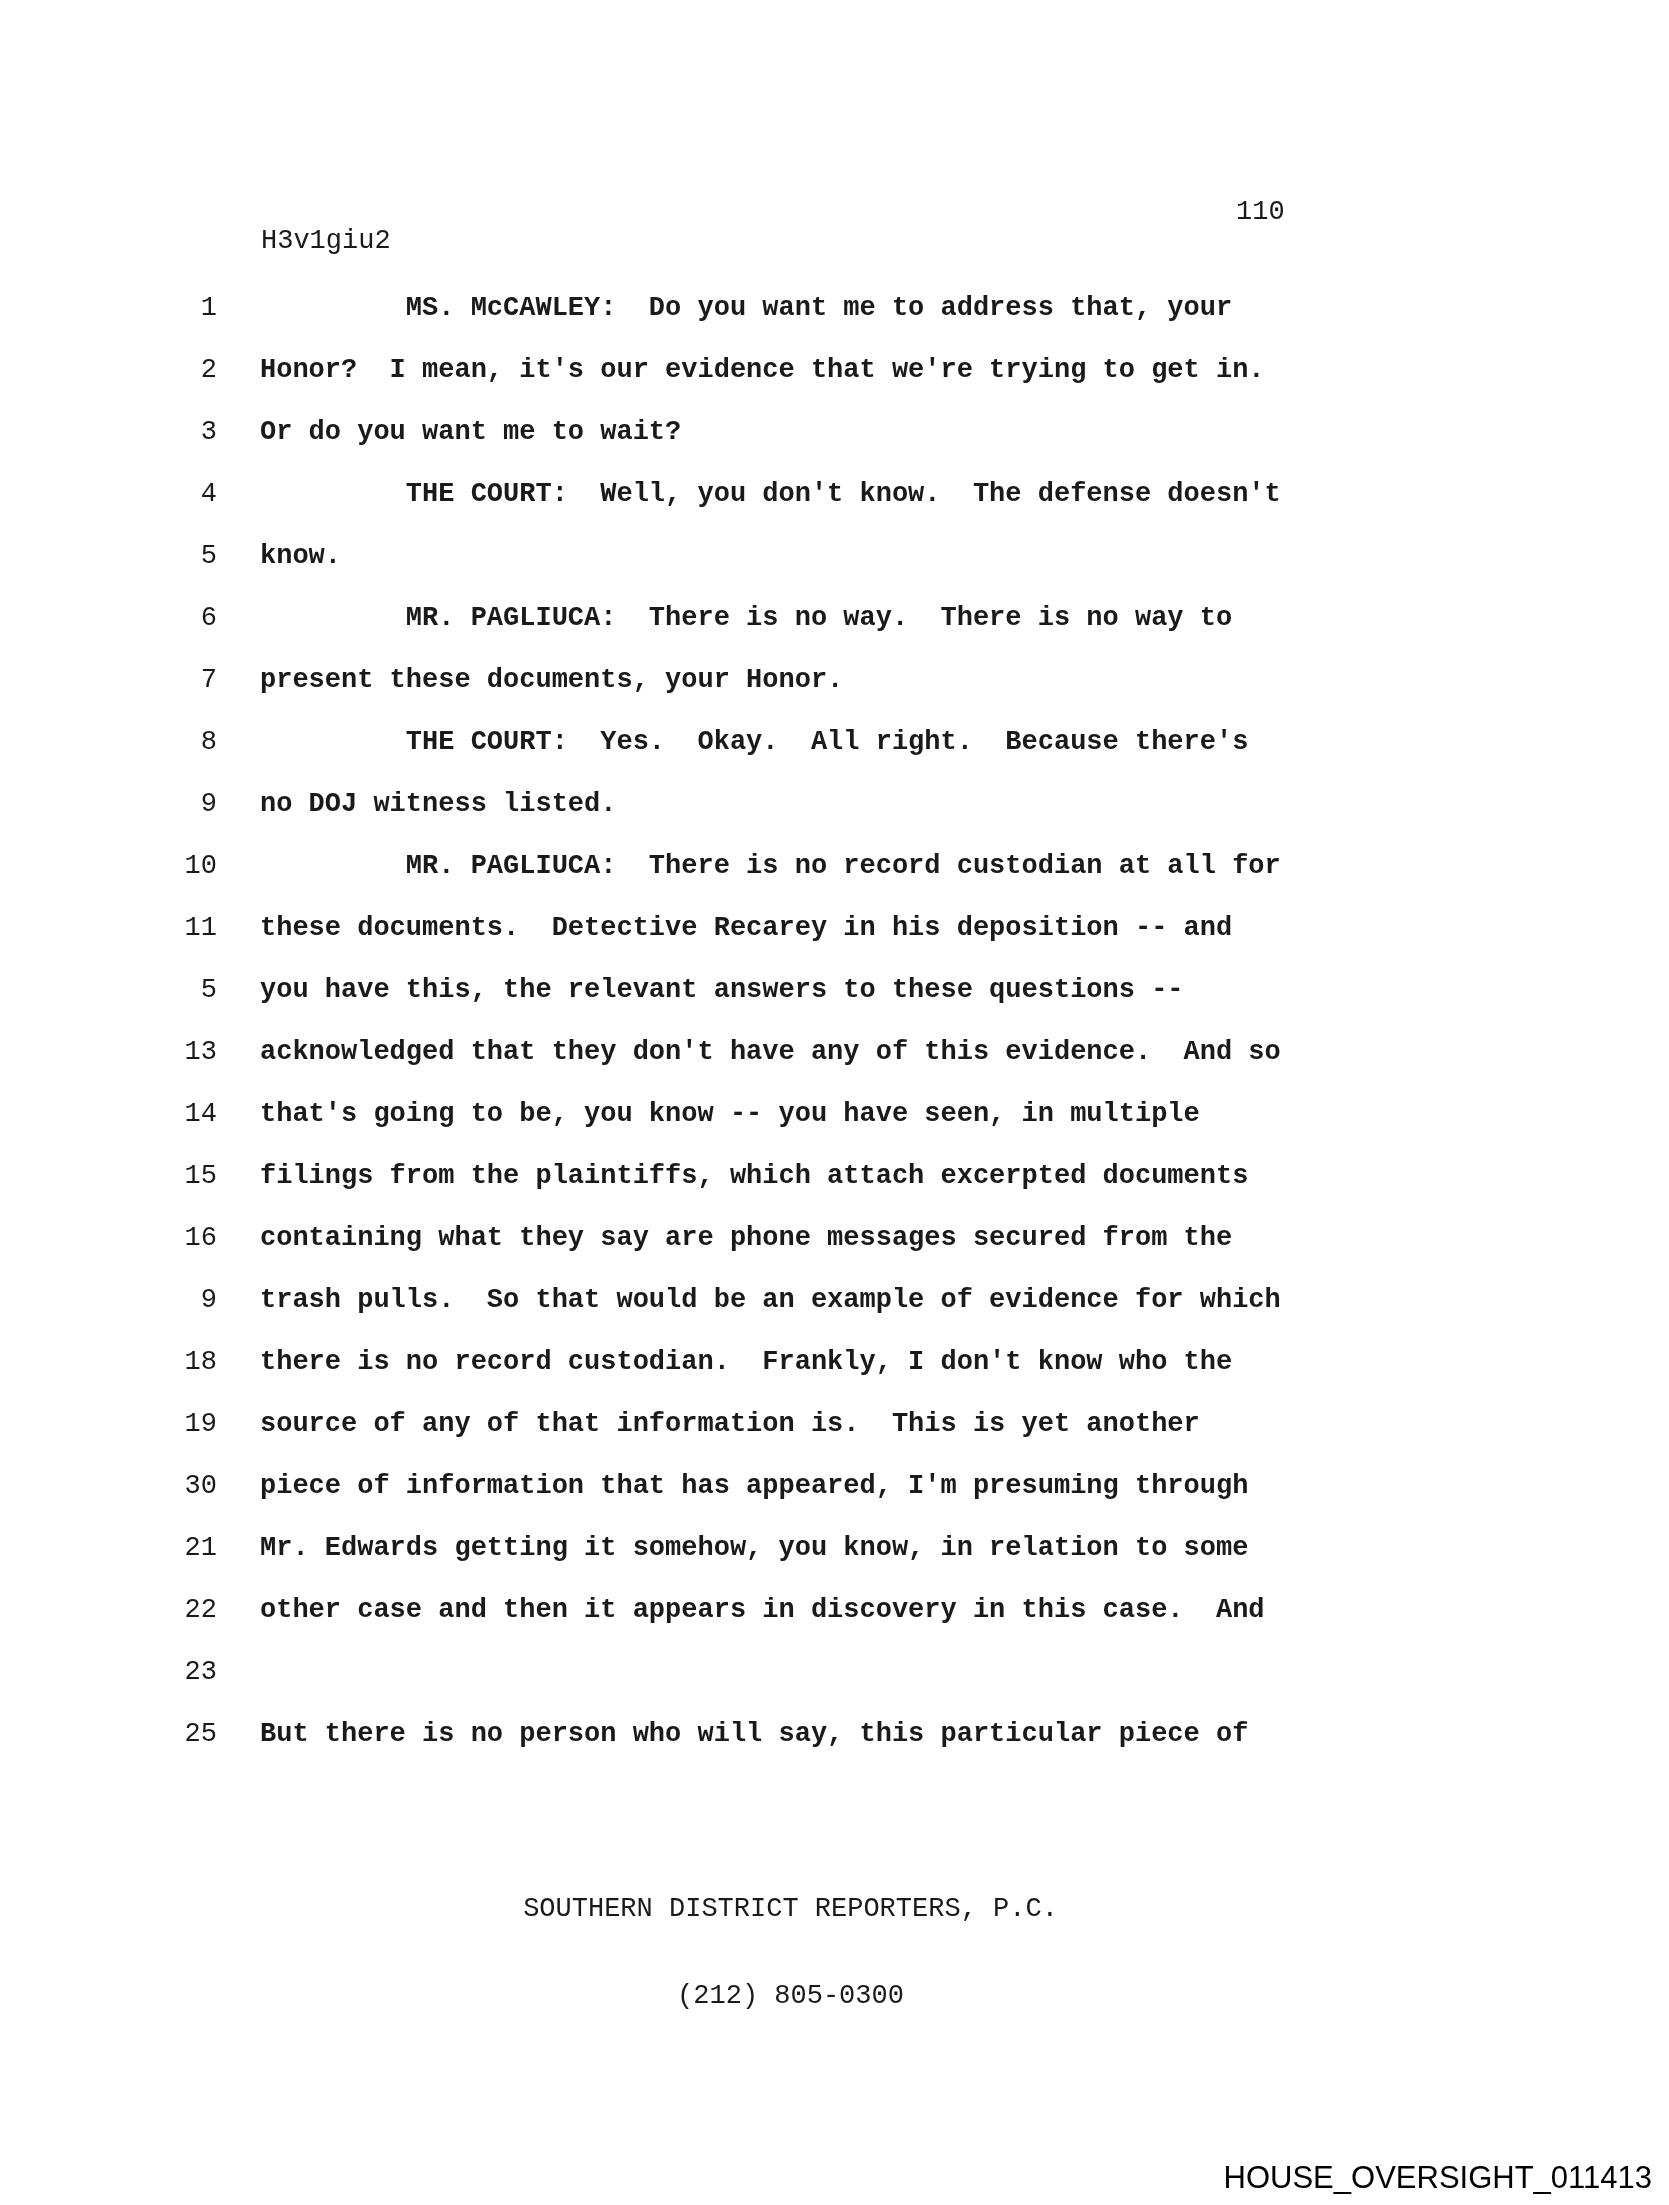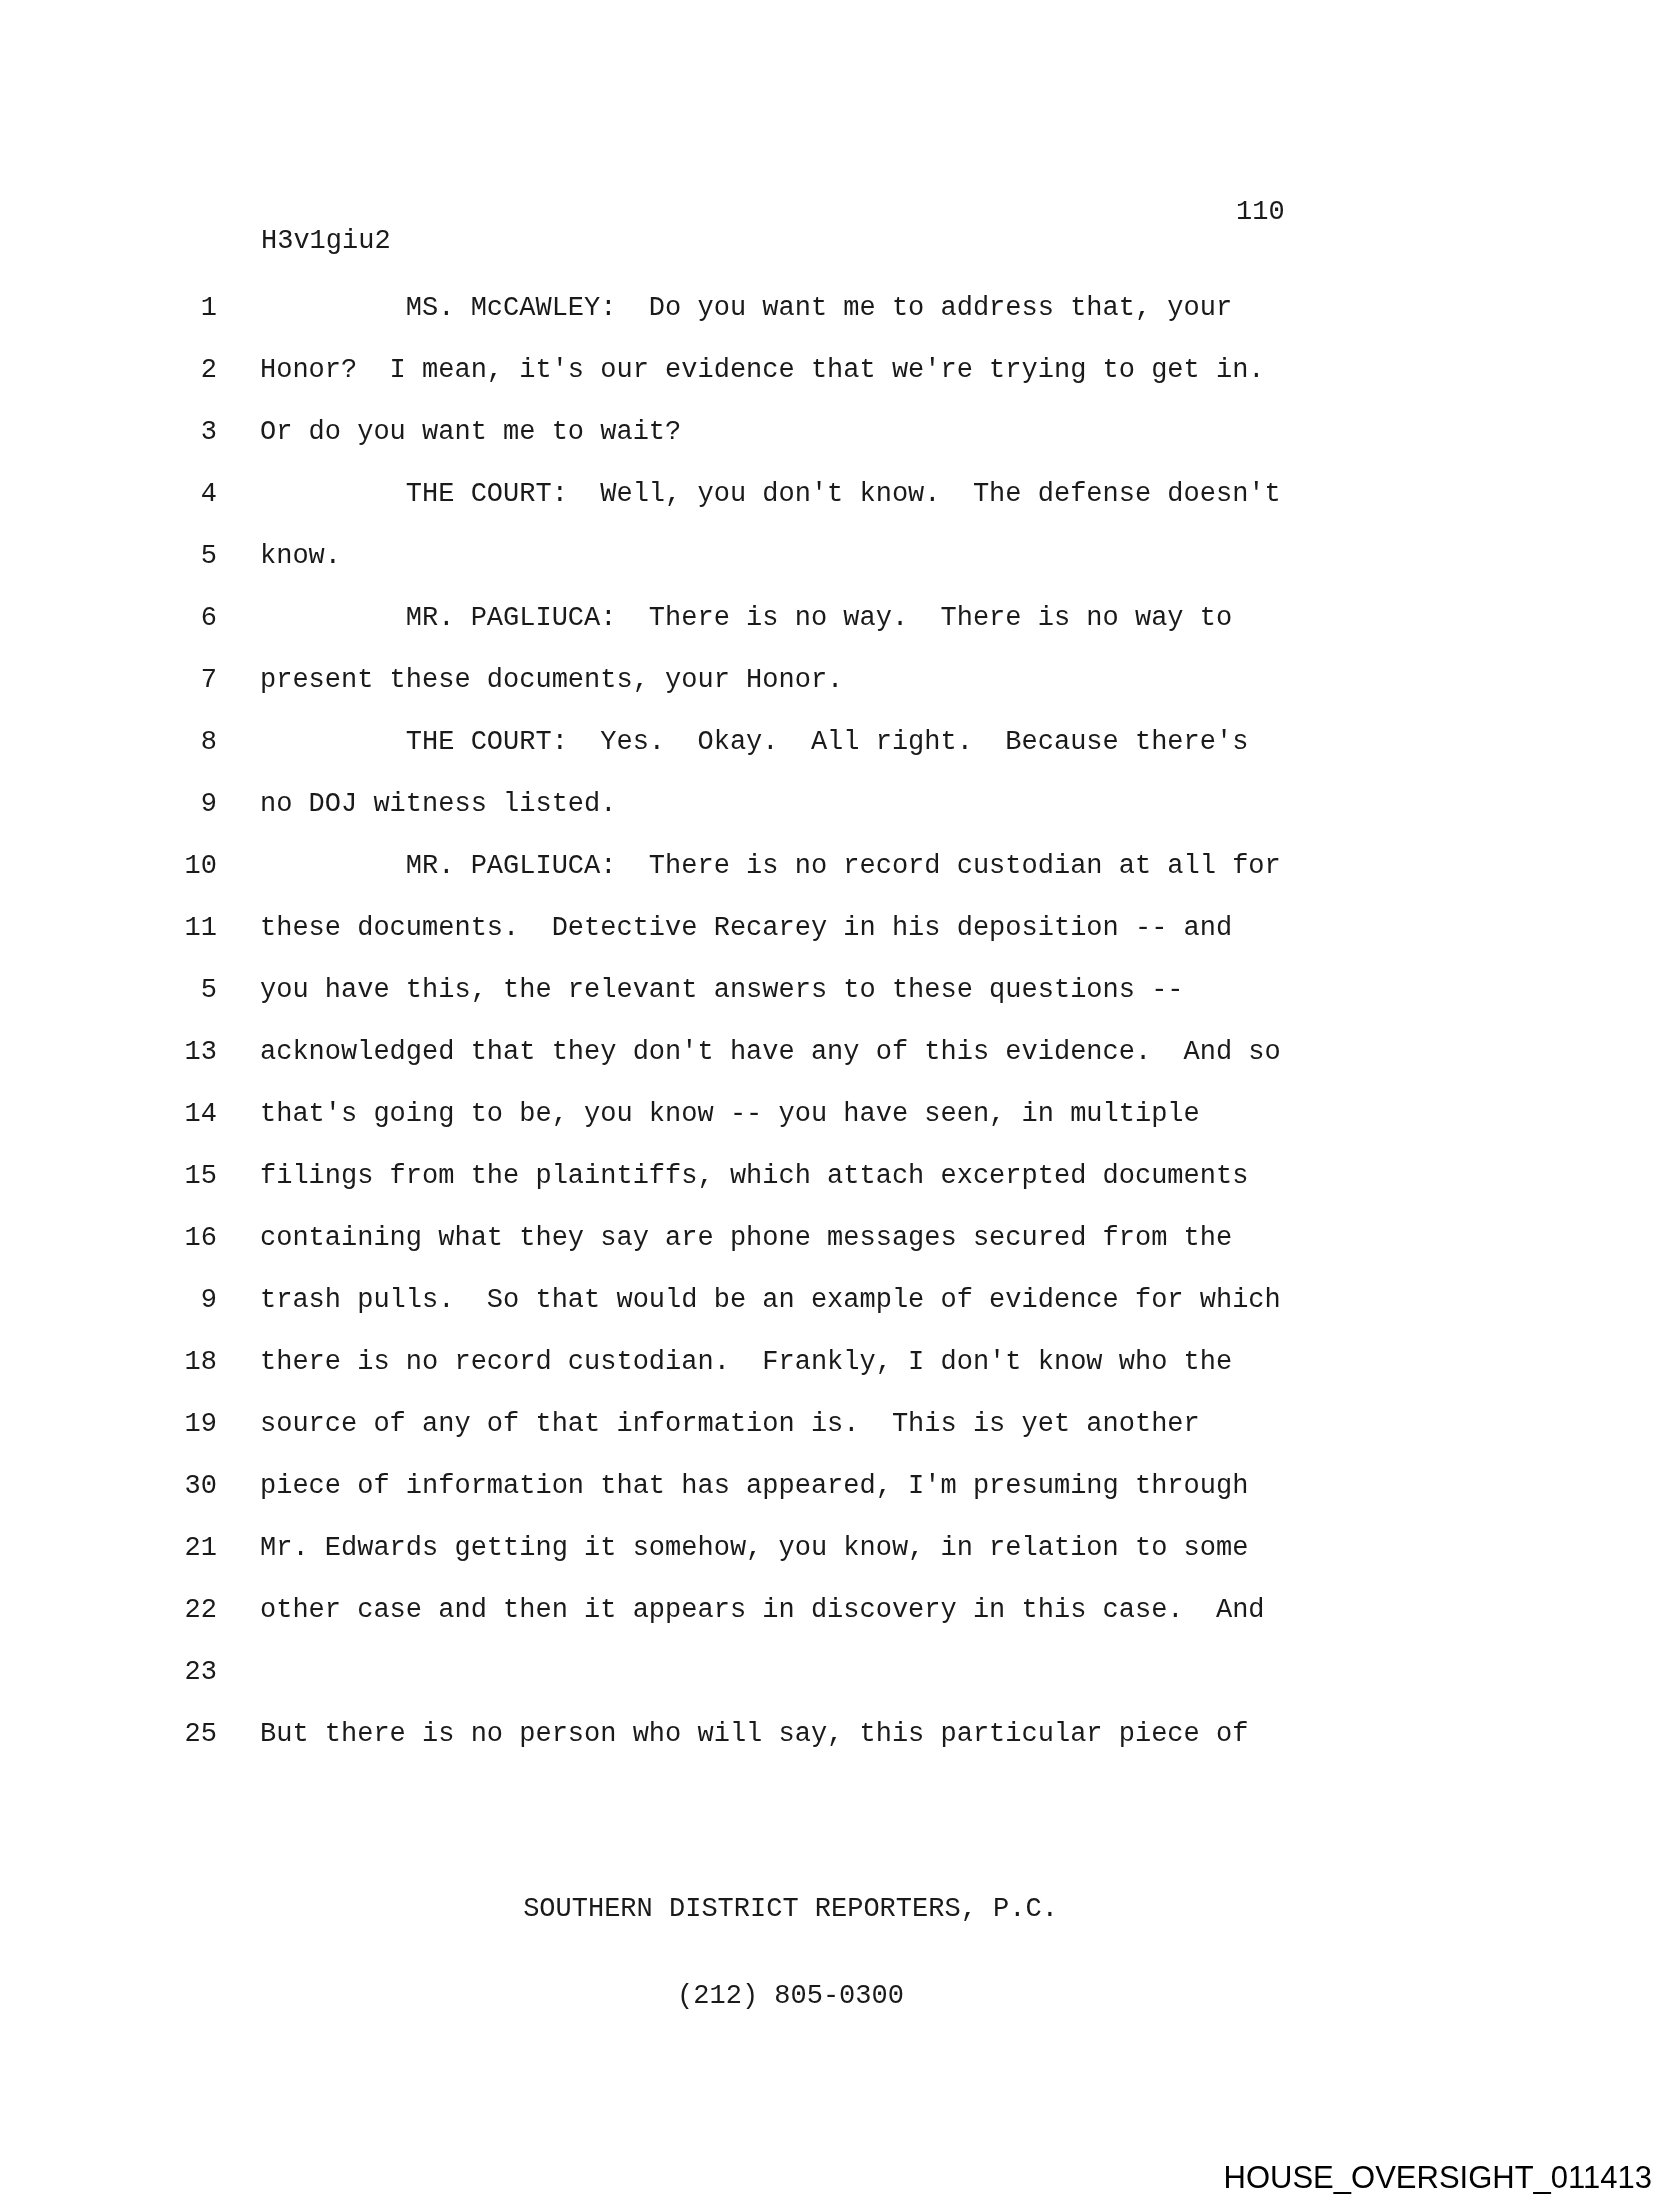--- a/index.html
+++ b/index.html
@@ -48,20 +48,21 @@
     text-align: right;
     font-size: 27px;
     white-space: pre;
     flex: 0 0 auto;
   }
   .txt {
     padding-left: 43px;
     font-size: 27px;
     white-space: pre;
     flex: 0 0 auto;
+    font-weight: bold;
   }
   .footer {
     position: absolute;
     top: 1837px;
     left: 270px;
     width: 1041px;
     text-align: center;
     font-size: 27px;
     line-height: 29px;
     white-space: pre;

